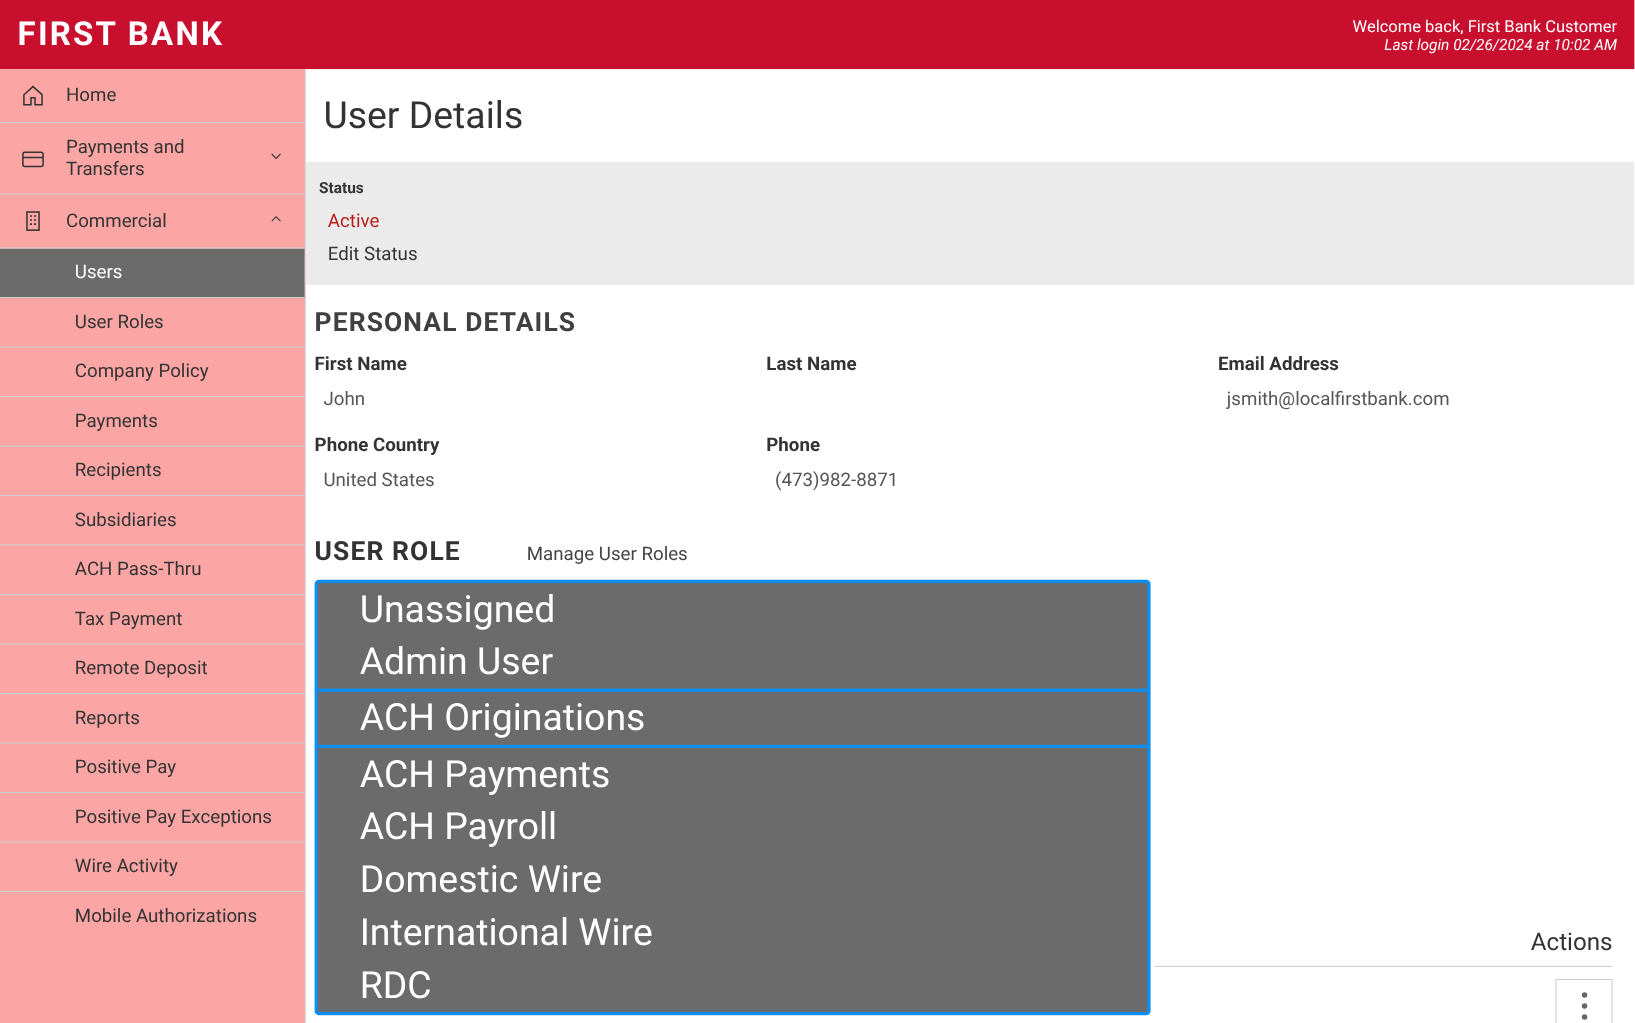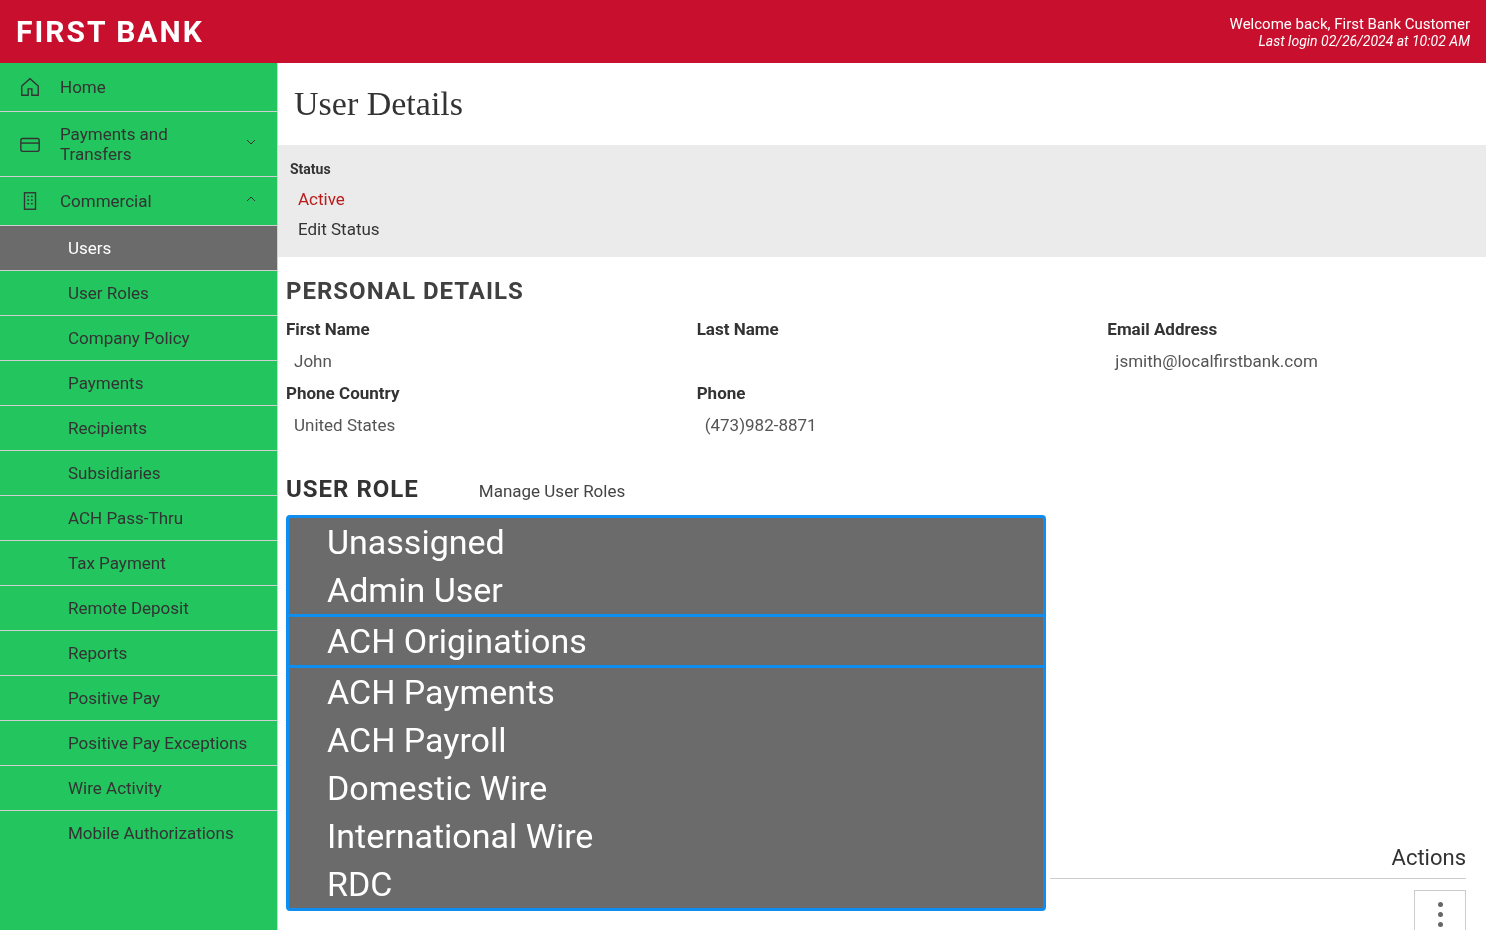--- a/index.html
+++ b/index.html
@@ -35,21 +35,21 @@
     .welcome .last-login {
       font-style: italic;
       font-size: 14px;
     }
     .container {
       display: flex;
       height: calc(100% - 63px);
     }
     .sidebar {
       width: 278px;
-      background: #22c55e;
+      background: #fca5a5;
       border-right: 1px solid #d0d0d0;
       overflow-y: auto;
     }
     .nav-item {
       display: flex;
       align-items: center;
       padding: 12px 18px;
       font-size: 17px;
       color: #333;
       cursor: pointer;
@@ -81,21 +81,20 @@
     .main {
       flex: 1;
       overflow-y: auto;
       background: #fff;
     }
     .page-title {
       font-size: 34px;
       color: #333;
       padding: 22px 16px;
       font-weight: 400;
-      font-family: Liberation Serif, serif;
     }
     .status-section {
       background: #ebebeb;
       padding: 16px 12px 18px 12px;
     }
     .status-label {
       font-size: 14px;
       font-weight: 700;
       color: #333;
       margin-bottom: 12px;
@@ -115,21 +114,21 @@
     .section-heading {
       font-size: 24px;
       font-weight: 700;
       color: #404040;
       letter-spacing: 1px;
       padding: 20px 8px 14px 8px;
     }
     .details-grid {
       display: grid;
       grid-template-columns: 1fr 1fr 1fr;
-      gap: 12px 40px;
+      gap: 22px 40px;
       padding: 0 8px 20px 8px;
     }
     .detail-item .label {
       font-size: 17px;
       font-weight: 700;
       color: #333;
       margin-bottom: 12px;
     }
     .detail-item .value {
       font-size: 17px;

